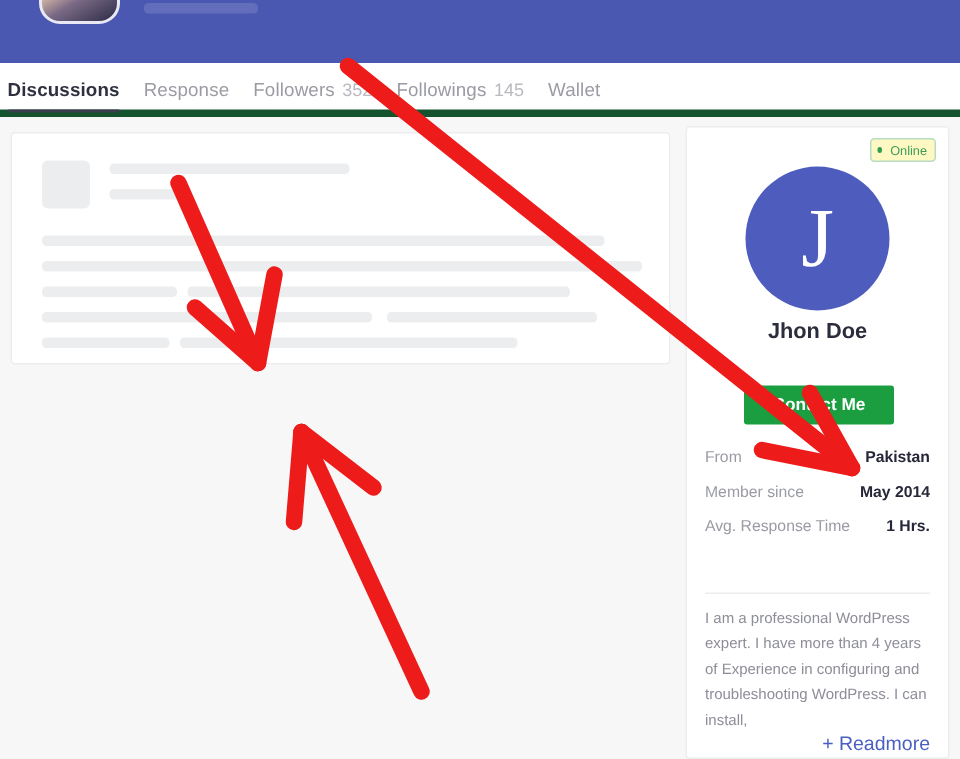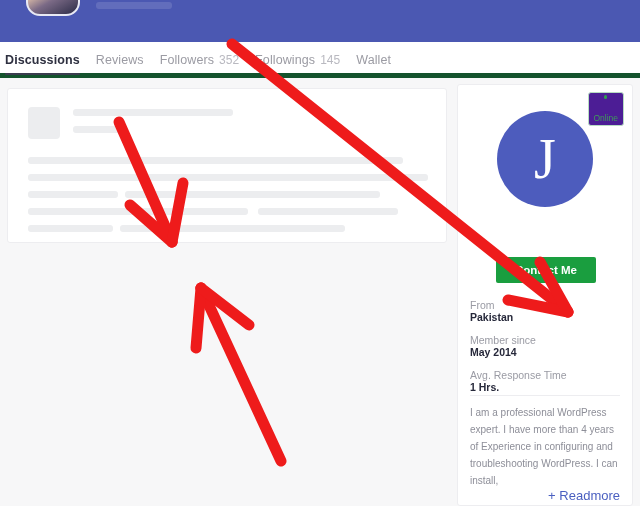--- a/index.html
+++ b/index.html
@@ -119,29 +119,28 @@
     border: 1px solid #ededf0;
     border-radius: 3px;
     box-sizing: border-box;
     padding: 0 12px;
   }
   .online-badge {
     position: absolute;
     right: 8px; top: 7px;
     display: flex;
     align-items: center;
-    gap: 14px;
+    gap: 5px;
     font-size: 8.5px;
     color: #3f9a5a;
     border: 1px solid #b7dcc2;
     border-radius: 3px;
     padding: 2px 5px 2px 4px;
-    background: #4c1d95;
+    background: #fef9c3;
     cursor: pointer;
-    flex-direction: column;
   }
   .online-dot {
     width: 3.5px; height: 3.5px;
     border-radius: 50%;
     background: #2f9e4f;
     display: inline-block;
   }
   .prof-avatar {
     position: absolute;
     left: 50%; top: 26px;
@@ -189,21 +188,20 @@
 
   .details {
     position: absolute;
     left: 12px; right: 12px; top: 208px;
   }
   .detail-row {
     display: flex;
     justify-content: space-between;
     align-items: baseline;
     padding: 5.5px 0;
-    flex-direction: column;
   }
   .detail-label { font-size: 10.5px; color: #9a9ba4; }
   .detail-value { font-size: 10.5px; color: #26283a; font-weight: bold; }
 
   .divider {
     position: absolute;
     left: 12px; right: 12px; top: 310px;
     height: 1px;
     background: #ededf0;
   }
@@ -242,21 +240,21 @@
 
     <div class="banner-sub"></div>
   </div>
 
   <div class="tabbar">
     <div class="tabs">
       <div class="tab active">
         <span class="tab-label">Discussions</span>
       </div>
       <div class="tab">
-        <span class="tab-label">Reviews</span>
+        <span class="tab-label">Response</span>
       </div>
       <div class="tab">
         <span class="tab-label">Followers</span>
         <span class="tab-count">352</span>
       </div>
       <div class="tab">
         <span class="tab-label">Followings</span>
         <span class="tab-count">145</span>
       </div>
       <div class="tab">
@@ -283,20 +281,21 @@
 
     <div class="online-badge">
       <span class="online-dot"></span>
       <span>Online</span>
     </div>
 
     <div class="prof-avatar">
       <span>J</span>
     </div>
 
+    <div class="prof-name">Jhon Doe</div>
 
     <button class="contact-btn">Contact Me</button>
 
     <div class="details">
       <div class="detail-row">
         <span class="detail-label">From</span>
         <span class="detail-value">Pakistan</span>
       </div>
       <div class="detail-row">
         <span class="detail-label">Member since</span>

